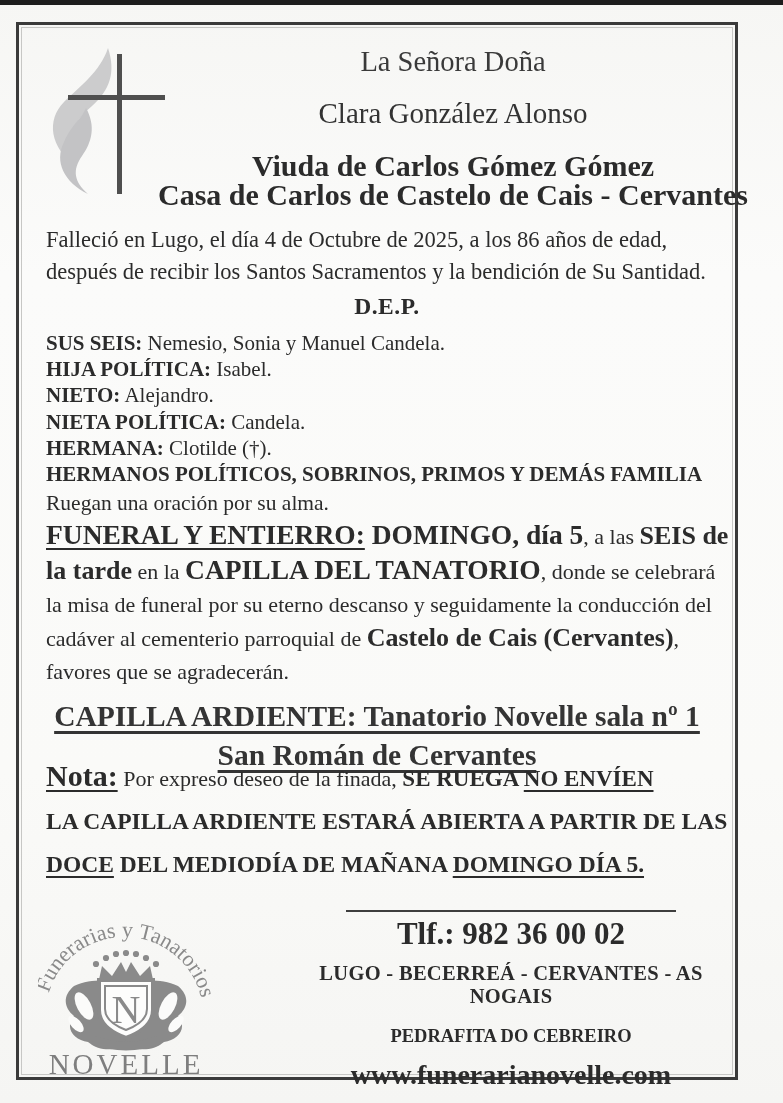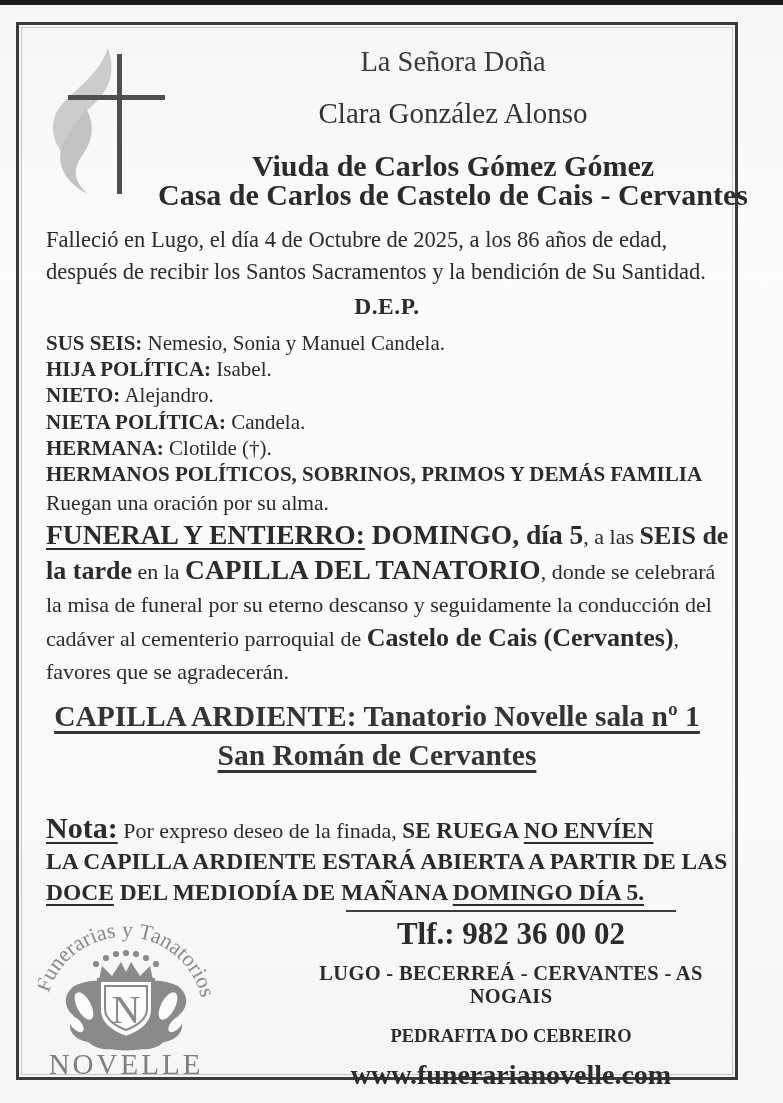--- a/index.html
+++ b/index.html
@@ -40,21 +40,21 @@
   .funeral-para { position: absolute; left: 46px; top: 518px; width: 684px; font-size: 22px; line-height: 33px; }
   .fz-xl { font-size: 27.5px; font-weight: bold; }
   .fz-l  { font-size: 26px;  font-weight: bold; }
 
   .u { text-decoration: underline; text-decoration-thickness: 2px; text-underline-offset: 4px; }
 
   .chapel { position: absolute; left: 16px; top: 697px; width: 722px; text-align: center;
             font-size: 29.5px; font-weight: bold; line-height: 38.5px; color: #343434; }
   .chapel .u { text-decoration-thickness: 2.5px; text-underline-offset: 5px; }
 
-  .note { position: absolute; left: 46px; top: 813px; width: 700px; font-size: 22px; line-height: 30px; font-family: Liberation Serif, serif; }
+  .note { position: absolute; left: 46px; top: 754px; width: 700px; font-size: 22px; line-height: 43px; font-family: Liberation Serif, serif; }
   .nota-word { font-size: 30px; font-weight: bold; }
   .nb { font-size: 23px; font-weight: bold; }
   .note-caps { font-size: 23.5px; font-weight: bold; }
 
   .crest { position: absolute; left: 38px; top: 902px; width: 252px; height: 178px; }
 
   .footer-right { position: absolute; left: 296px; top: 910px; width: 430px; text-align: center; }
   .sep { width: 330px; height: 0; border-top: 2px solid #3e3e3e; margin: 0 auto; }
   .phone { font-size: 31px; font-weight: bold; margin-top: 4px; }
   .locations { font-size: 20.5px; font-weight: bold; margin-top: 10px; letter-spacing: .3px; }

